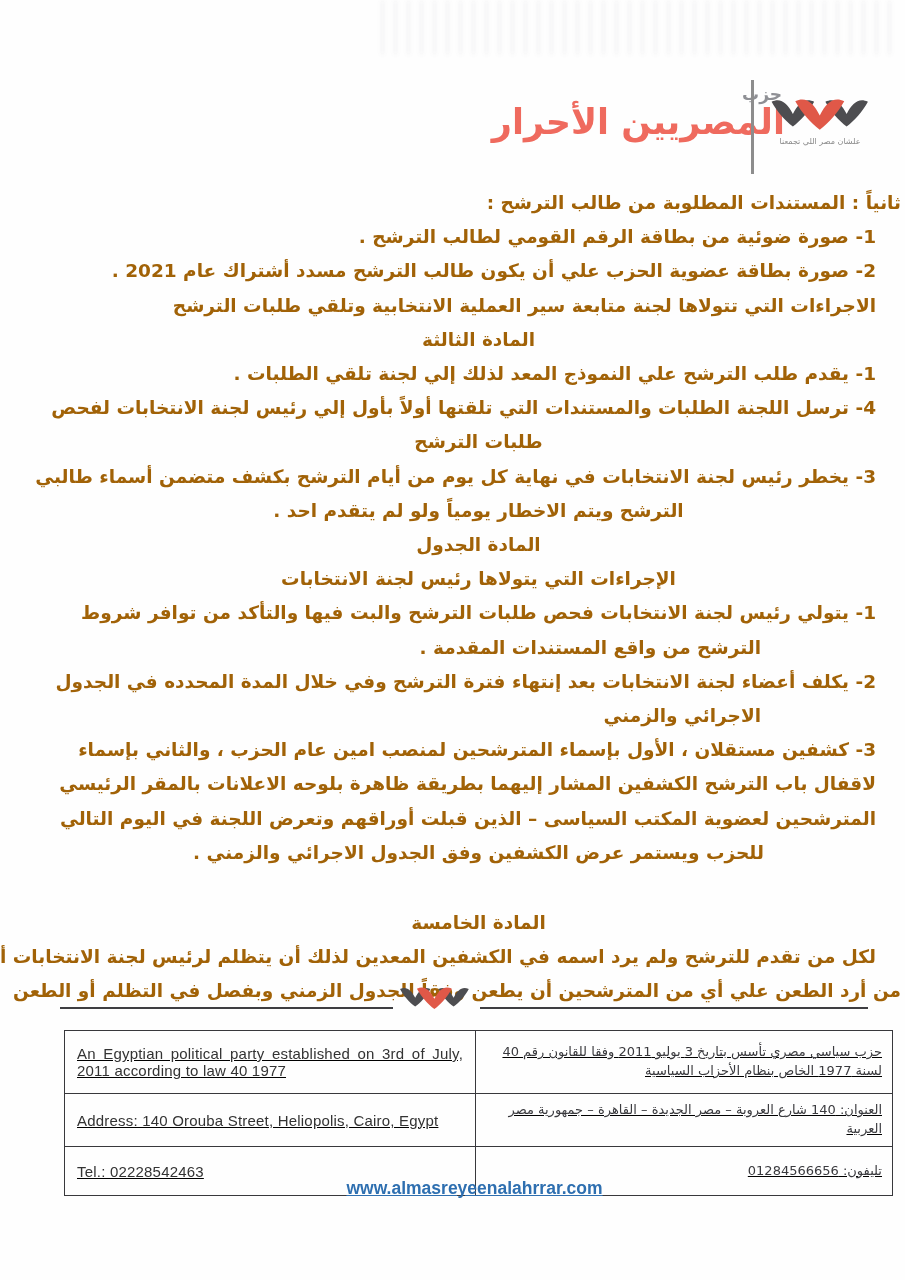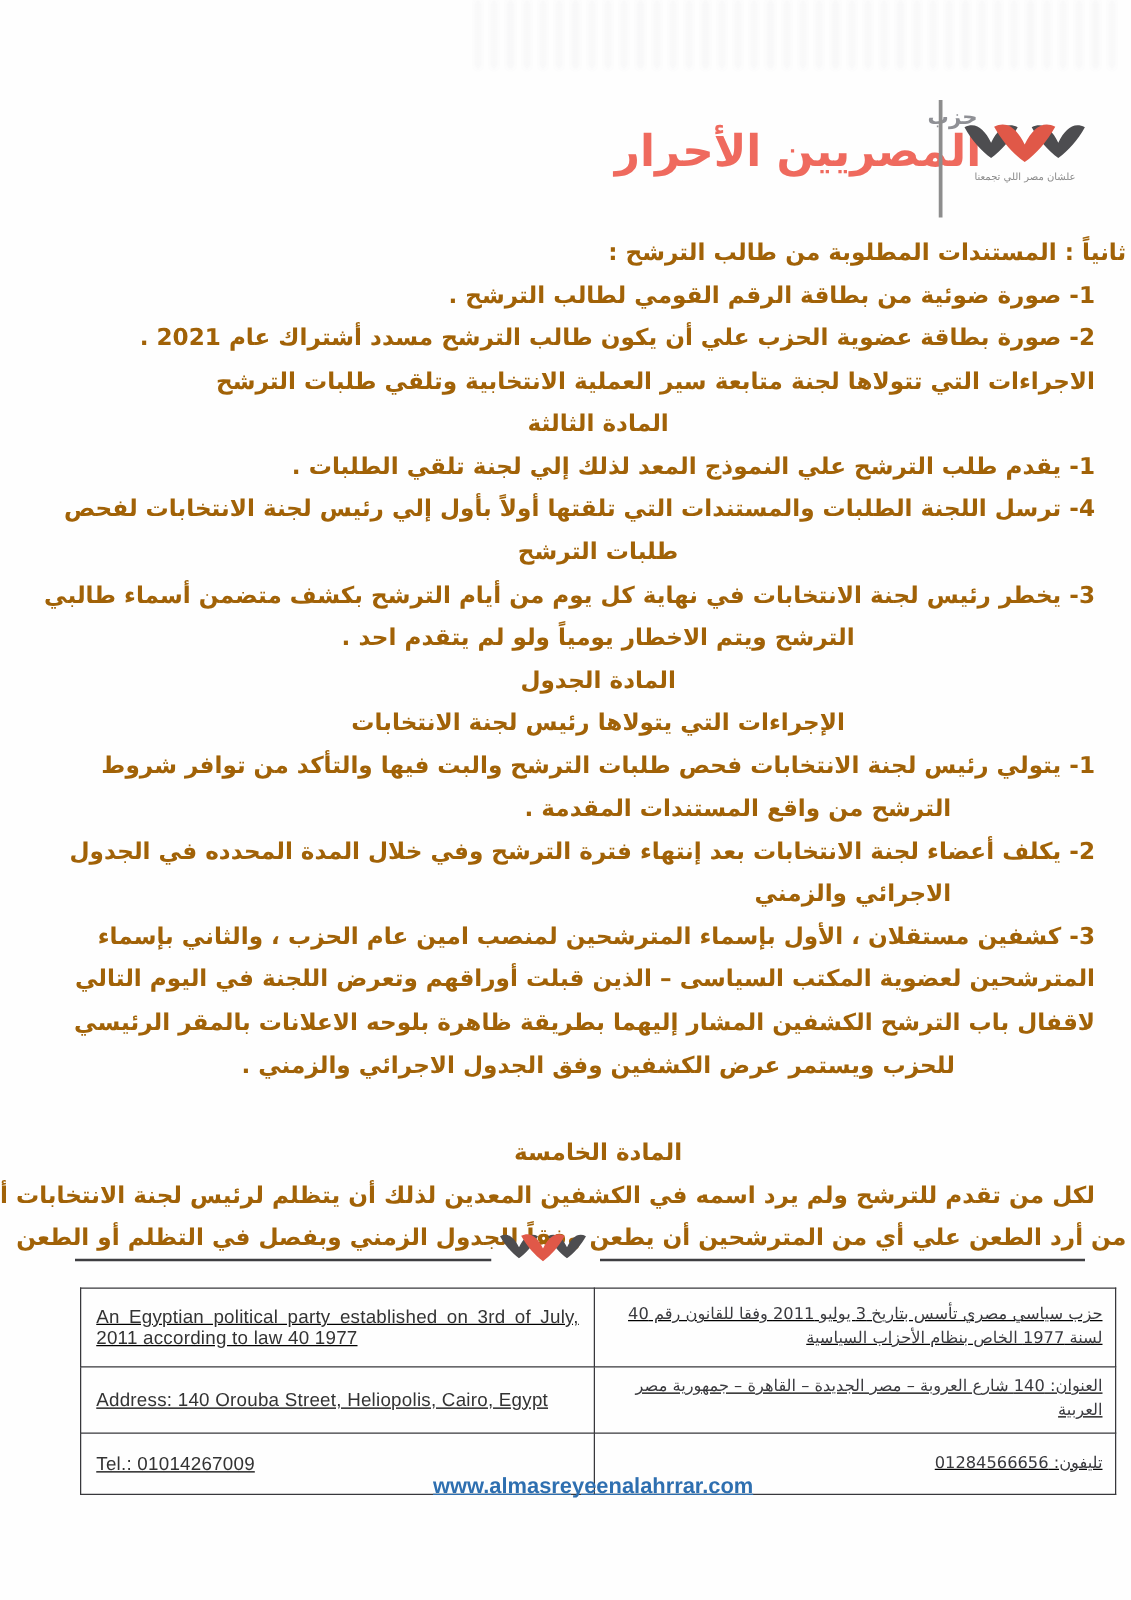--- a/index.html
+++ b/index.html
@@ -118,22 +118,22 @@
       <div class="line c">طلبات الترشح</div>
       <div class="line i">3- يخطر رئيس لجنة الانتخابات في نهاية كل يوم من أيام الترشح بكشف متضمن أسماء طالبي</div>
       <div class="line c">الترشح ويتم الاخطار يومياً ولو لم يتقدم احد .</div>
       <div class="line h">المادة الجدول</div>
       <div class="line h">الإجراءات التي يتولاها رئيس لجنة الانتخابات</div>
       <div class="line i">1- يتولي رئيس لجنة الانتخابات  فحص طلبات الترشح والبت فيها والتأكد من توافر شروط</div>
       <div class="line cr">الترشح من واقع المستندات المقدمة .</div>
       <div class="line i">2- يكلف أعضاء لجنة الانتخابات بعد إنتهاء فترة الترشح وفي خلال المدة المحدده في الجدول</div>
       <div class="line cr">الاجرائي والزمني</div>
       <div class="line i">3- كشفين مستقلان ، الأول بإسماء المترشحين لمنصب امين عام الحزب ، والثاني بإسماء</div>
+      <div class="line i">لاقفال باب الترشح الكشفين المشار إليهما بطريقة ظاهرة بلوحه الاعلانات بالمقر الرئيسي</div>
       <div class="line i">المترشحين لعضوية المكتب السياسى – الذين قبلت أوراقهم وتعرض اللجنة في اليوم التالي</div>
-      <div class="line i">لاقفال باب الترشح الكشفين المشار إليهما بطريقة ظاهرة بلوحه الاعلانات بالمقر الرئيسي</div>
       <div class="line c">للحزب ويستمر عرض الكشفين وفق الجدول الاجرائي والزمني .</div>
       <div class="line h gap">المادة الخامسة</div>
       <div class="line i">لكل من تقدم للترشح ولم يرد اسمه في الكشفين المعدين لذلك أن يتظلم لرئيس لجنة الانتخابات أو</div>
       <div class="line p">من أرد الطعن  علي أي من المترشحين أن يطعن وفقاً للجدول الزمني  وبفصل في التظلم أو الطعن</div>
     </div>
 
   <div class="div-line left"></div>
   <svg class="div-mark" width="80" height="30" viewBox="0 0 100 36">
     <use href="#birdpath" fill="#4d4d50" transform="translate(4,4)"></use>
     <use href="#birdpath" fill="#4d4d50" transform="translate(52,4)"></use>
@@ -145,21 +145,21 @@
     <tbody>
         <tr>
           <td class="en">An Egyptian political party established on 3rd of July, 2011 according to law 40 1977</td>
           <td class="ar">حزب سياسي مصري تأسس بتاريخ 3 يوليو 2011 وفقا للقانون رقم 40 لسنة 1977 الخاص بنظام الأحزاب السياسية</td>
         </tr>
         <tr>
           <td class="en">Address: 140 Orouba Street, Heliopolis, Cairo, Egypt</td>
           <td class="ar">العنوان: 140 شارع العروبة – مصر الجديدة – القاهرة – جمهورية مصر العربية</td>
         </tr>
         <tr>
-          <td class="en">Tel.: 01014267009</td>
+          <td class="en">Tel.: 02228542463</td>
           <td class="ar">تليفون: 01284566656</td>
         </tr>
       </tbody>
   </table>
 
   <div class="website-wrap">
     <a href="#">www.almasreyeenalahrrar.com</a>
   </div>
 
 </div>

